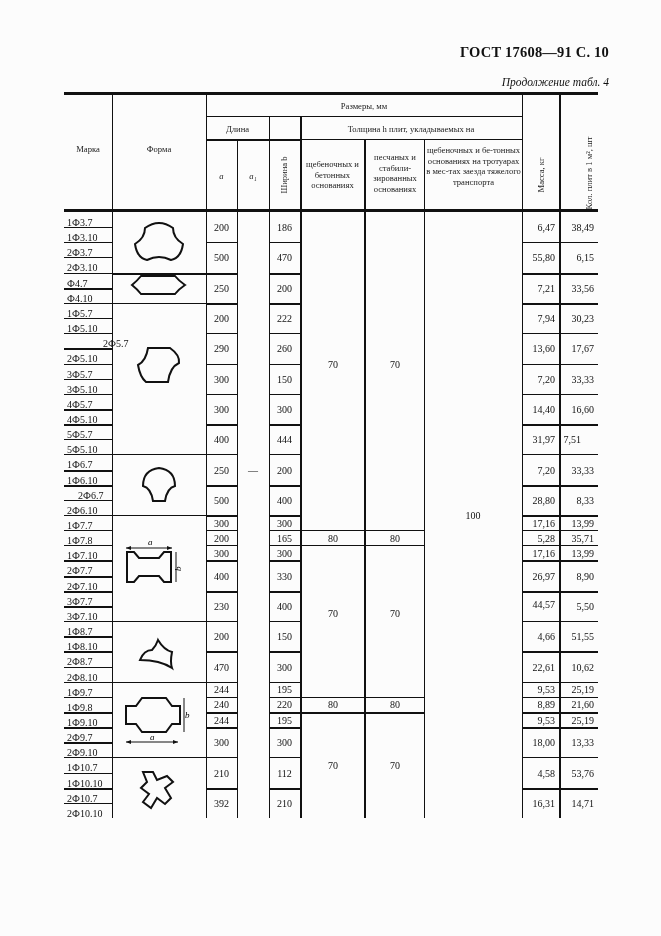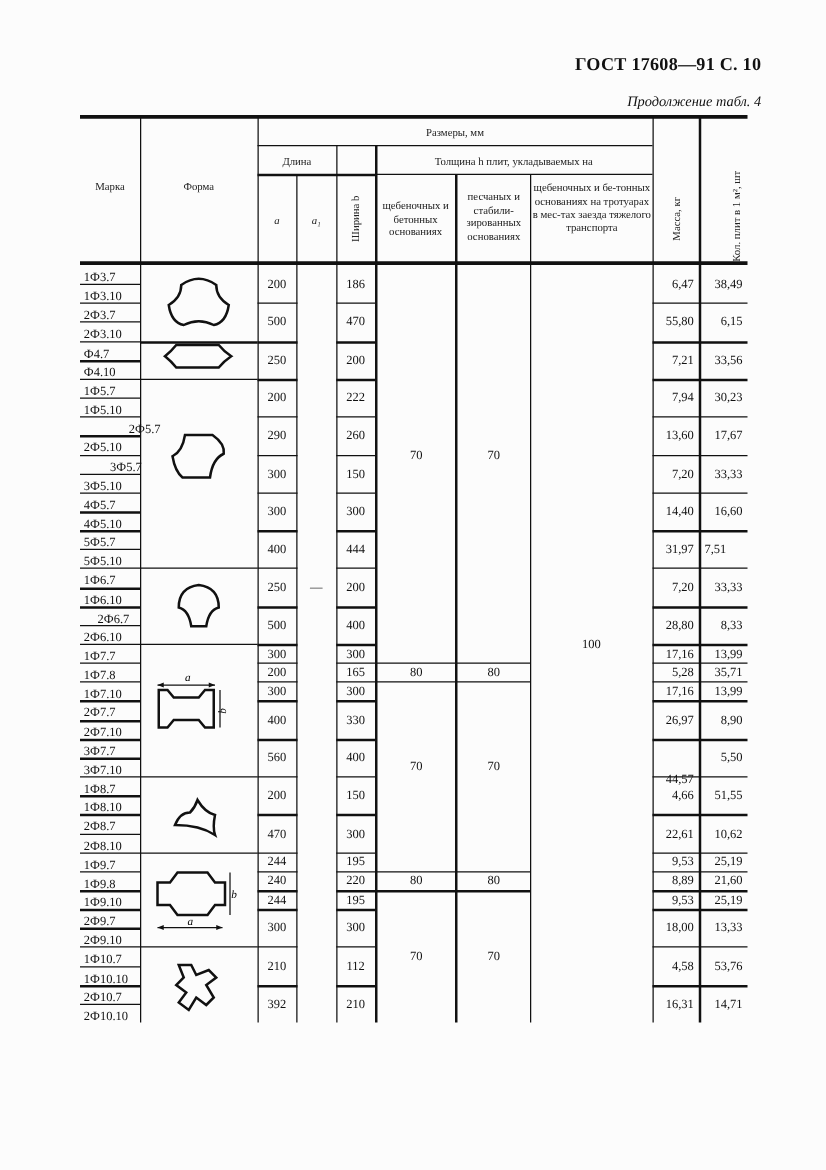--- a/index.html
+++ b/index.html
@@ -52,21 +52,21 @@
     <div class="mk" style="left: 67px; top: 217px;">1Ф3.7</div>
     <div class="mk" style="left: 67px; top: 232.15px;">1Ф3.10</div>
     <div class="mk" style="left: 67px; top: 247.3px;">2Ф3.7</div>
     <div class="mk" style="left: 67px; top: 262.45px;">2Ф3.10</div>
     <div class="mk" style="left: 67px; top: 277.6px;">Ф4.7</div>
     <div class="mk" style="left: 67px; top: 292.75px;">Ф4.10</div>
     <div class="mk" style="left: 67px; top: 307.9px;">1Ф5.7</div>
     <div class="mk" style="left: 67px; top: 323.05px;">1Ф5.10</div>
     <div class="mk" style="left: 67px; top: 338.2px; margin-left: 36px;">2Ф5.7</div>
     <div class="mk" style="left: 67px; top: 353.35px;">2Ф5.10</div>
-    <div class="mk" style="left: 67px; top: 368.5px; margin-left: 21px;">3Ф5.7</div>
+    <div class="mk" style="left: 67px; top: 368.5px;">3Ф5.7</div>
     <div class="mk" style="left: 67px; top: 383.65px;">3Ф5.10</div>
     <div class="mk" style="left: 67px; top: 398.8px;">4Ф5.7</div>
     <div class="mk" style="left: 67px; top: 413.95px;">4Ф5.10</div>
     <div class="mk" style="left: 67px; top: 429.1px;">5Ф5.7</div>
     <div class="mk" style="left: 67px; top: 444.25px;">5Ф5.10</div>
     <div class="mk" style="left: 67px; top: 459.4px;">1Ф6.7</div>
     <div class="mk" style="left: 67px; top: 474.55px;">1Ф6.10</div>
     <div class="mk" style="left: 67px; top: 489.7px; margin-left: 11px;">2Ф6.7</div>
     <div class="mk" style="left: 67px; top: 504.85px;">2Ф6.10</div>
     <div class="mk" style="left: 67px; top: 520px;">1Ф7.7</div>
@@ -216,23 +216,23 @@
     <div class="line" style="left: 206px; top: 545.3px; width: 32px; height: 1px;"></div>
     <div class="line" style="left: 269px; top: 545.3px; width: 32px; height: 1px;"></div>
     <div class="line" style="left: 522px; top: 545.3px; width: 76px; height: 1px;"></div>
     <div class="num" style="left: 206px; top: 570.6px; width: 31px;">400</div>
     <div class="num" style="left: 269px; top: 570.6px; width: 31px;">330</div>
     <div class="numr" style="left: 522px; top: 570.6px; width: 33px;">26,97</div>
     <div class="numr" style="left: 561px; top: 570.6px; width: 33px;">8,90</div>
     <div class="line" style="left: 206px; top: 560.45px; width: 32px; height: 2px;"></div>
     <div class="line" style="left: 269px; top: 560.45px; width: 32px; height: 2px;"></div>
     <div class="line" style="left: 522px; top: 560.45px; width: 76px; height: 2px;"></div>
-    <div class="num" style="left: 206px; top: 600.9px; width: 31px;">560</div>
+    <div class="num" style="left: 206px; top: 600.9px; width: 31px;">230</div>
     <div class="num" style="left: 269px; top: 600.9px; width: 31px;">400</div>
-    <div class="numr" style="left: 522px; top: 618px; width: 33px;">44,57</div>
+    <div class="numr" style="left: 522px; top: 599px; width: 33px;">44,57</div>
     <div class="numr" style="left: 561px; top: 600.9px; width: 33px;">5,50</div>
     <div class="line" style="left: 206px; top: 590.75px; width: 32px; height: 2px;"></div>
     <div class="line" style="left: 269px; top: 590.75px; width: 32px; height: 2px;"></div>
     <div class="line" style="left: 522px; top: 590.75px; width: 76px; height: 2px;"></div>
     <div class="num" style="left: 206px; top: 631.2px; width: 31px;">200</div>
     <div class="num" style="left: 269px; top: 631.2px; width: 31px;">150</div>
     <div class="numr" style="left: 522px; top: 631.2px; width: 33px;">4,66</div>
     <div class="numr" style="left: 561px; top: 631.2px; width: 33px;">51,55</div>
     <div class="line" style="left: 206px; top: 621.05px; width: 32px; height: 1px;"></div>
     <div class="line" style="left: 269px; top: 621.05px; width: 32px; height: 1px;"></div>

